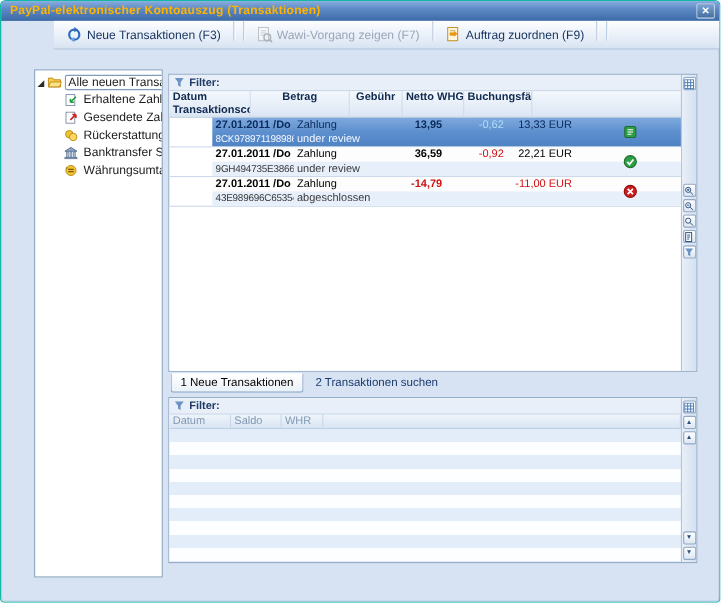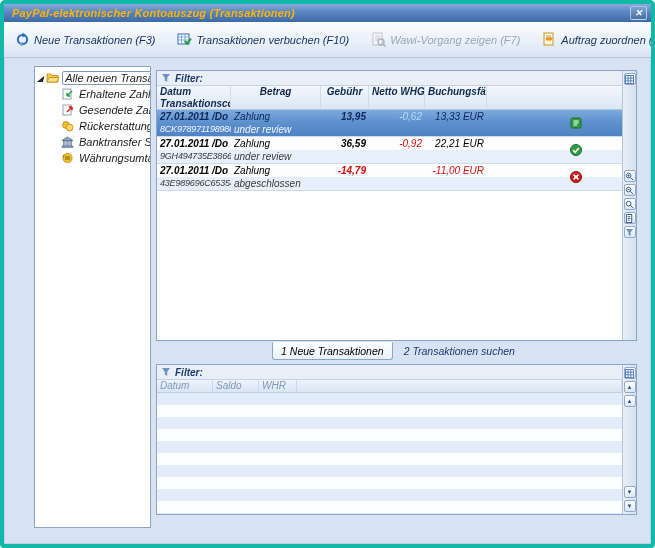--- a/index.html
+++ b/index.html
@@ -1,38 +1,39 @@
 <!DOCTYPE html>
 <html><head>
 <meta charset="utf-8">
 <style>
   * { margin:0; padding:0; box-sizing:border-box; }
   html,body { background:#ffffff; font-family:"Liberation Sans", sans-serif; }
   .window {
     position:relative; width:655px; height:548px; margin:0 auto;
-    background:#d7e3f3; border:4px solid #14b8a6; border-radius:5px 5px 4px 4px;
-    overflow:hidden; box-shadow: inset 0 0 0 1px #bed0e6; font-style: italic;
+    background:#d7e3f3; border:1px solid #14b8a6; border-radius:5px 5px 4px 4px;
+    overflow:hidden; box-shadow: inset 0 0 0 1px #bed0e6;
   }
   
   .titlebar {
     height:18px; display:flex; align-items:center; padding:0 4px 0 8px;
     background:linear-gradient(180deg,#86add e0 0%,#5d89c4 40%,#3c6aa6 100%);
     background:linear-gradient(180deg,#86adde 0%,#5d89c4 40%,#3c6aa6 100%);
   }
   .titlebar .title { flex:1; color:#ffb400; font-size:11px; font-weight:bold; letter-spacing:.2px; white-space:nowrap; overflow:hidden; }
   .closebtn {
     width:17px; height:14px; line-height:12px; text-align:center; font-size:9px; font-weight:bold;
     color:#ffffff; border:1px solid rgba(255,255,255,.55); border-radius:2px;
     background:linear-gradient(#7ca4d6,#45709f); cursor:default;
   }
   
   .toolbar {
-    height:36px; display:flex; gap:2px; padding:0 5px;
+    height:26px; display:flex; gap:2px; padding:0 5px;
     background:linear-gradient(180deg,#fcfdff 0%,#e9f0f9 55%,#d8e3f2 100%);
     border-bottom:1px solid #b6c6dc;
+    margin-left:48px;
   }
   .tbtn { display:flex; align-items:center; gap:4px; padding:2px 5px; font-size:11px; color:#17325f; white-space:nowrap; border:1px solid transparent; border-radius:2px; }
   .tbtn.disabled { color:#9aa6b8; }
   .tbtn.disabled svg { opacity:.45; filter:grayscale(1); }
   .tsep { width:1px; height:18px; background:#b9c9de; margin:0 3px; box-shadow:1px 0 0 #ffffff; }
   .ticon { width:15px; height:15px; display:block; }
   
   .tree-panel {
     position:absolute; left:30px; top:62px; width:117px; height:462px;
     background:#ffffff; border:1px solid #8aa3c0; padding:3px 2px; overflow:hidden;
@@ -53,21 +54,21 @@
     height:15px; flex:none; display:flex; align-items:center; gap:4px; padding:0 4px;
     background:#e8eff9; border-bottom:1px solid #c3d3e6; font-size:10px; font-weight:bold; color:#1d3b66;
   }
   .filter-input { flex:1; height:11px; }
   
   .gcols { display:grid; grid-template-columns:74px 90px 48px 56px 62px 72px 1fr; }
   .ghead { flex:none; height:24px; background:linear-gradient(180deg,#f4f8fd,#dbe6f4); border-bottom:1px solid #b7c7db; font-size:10px; font-weight:bold; color:#10294e; }
   .hc { border-right:1px solid #cfdcec; padding:0 3px; line-height:12px; overflow:hidden; white-space:nowrap; }
   .hc.num { text-align:center; }
   .hc span { display:block; }
-  .grow { flex:none; position:relative; border-bottom:1px solid #ccdaeb; }
+  .grow { flex:none; position:relative; border-bottom:1px solid #ccdaeb;padding-left:39px; }
   .l1, .l2 { height:13px; line-height:13px; font-size:10px; }
   .c { padding:0 3px; overflow:hidden; white-space:nowrap; }
   .l1 { background:#fdfdfe; color:#000; }
   .l2 { background:#e6effa; color:#3a3a3a; }
   .c.date, .c.amount { font-weight:bold; }
   .c.num { text-align:right; }
   .c.fee { color:#cf1111; }
   .c.neg { color:#cf1111; }
   .c.code { font-size:9px; letter-spacing:-0.2px; }
   .grow.sel .l1 { background:linear-gradient(180deg,#7fa9de,#5d8fce); color:#0a2a5c; }
@@ -83,21 +84,21 @@
   .sbtn {
     width:12px; height:12px; margin:1px 0; flex:none;
     border:1px solid #93a9c4; border-radius:2px;
     background:linear-gradient(#fdfeff,#dde7f3);
     display:flex; align-items:center; justify-content:center;
     font-size:6px; color:#2c4e7d; line-height:1;
   }
   .sspace { flex:1; }
   .sspace2 { flex:1.2; }
   
-  .tabs { height:18px; margin-top:2px; display:flex; gap:3px; padding-left:2px; font-size:10.5px;justify-content:center; }
+  .tabs { height:18px; margin-top:2px; display:flex; gap:3px; padding-left:2px; font-size:10.5px; }
   .tab { padding:2px 8px 0 8px; color:#1c3a6e; white-space:nowrap; }
   .tab.active {
     background:linear-gradient(#ffffff,#e9f1fa); border:1px solid #8ca5c2; border-top:1px solid #f6f9fd;
     border-radius:0 0 3px 3px; color:#000000; margin-top:-1px;
   }
   
   .shead { flex:none; display:grid; grid-template-columns:56px 46px 38px 1fr; height:13px; line-height:12px;
     background:linear-gradient(180deg,#eef4fb,#d9e5f3); border-bottom:1px solid #bfcfe2;
     font-size:10px; color:#8298b3; }
   .shc { border-right:1px solid #c9d7e8; padding:0 3px; overflow:hidden; }
@@ -116,28 +117,20 @@
   <div class="toolbar">
     <div class="tbtn">
       <svg class="ticon" viewBox="0 0 15 15">
           <circle cx="7.5" cy="7.5" r="4.6" fill="none" stroke="#2e6bbd" stroke-width="2"></circle>
           <path d="M7.5 0.6 L11 3 L7.5 5.4 Z" fill="#2e6bbd"></path>
           <path d="M7.5 9.6 L4 12 L7.5 14.4 Z" fill="#6fa3dd"></path>
         </svg>
       <span>Neue Transaktionen (F3)</span>
     </div>
     <div class="tsep"></div>
-    <div class="tbtn">
-      <svg class="ticon" viewBox="0 0 15 15">
-          <rect x="1" y="2" width="11" height="10" fill="#ffffff" stroke="#2e6bbd"></rect>
-          <path d="M1 5h11M1 8h11M4.5 2v10M8 2v10" stroke="#7ba7d9" stroke-width="1"></path>
-          <path d="M8 9l2.2 2.6L14 6.5" fill="none" stroke="#1f9e3a" stroke-width="2"></path>
-        </svg>
-      <span>Transaktionen verbuchen (F10)</span>
-    </div>
     <div class="tsep"></div>
     <div class="tbtn disabled">
       <svg class="ticon" viewBox="0 0 15 15">
           <rect x="2" y="1" width="9" height="12" fill="#ffffff" stroke="#8a8a8a"></rect>
           <path d="M4 4h5M4 6h5M4 8h3" stroke="#9a9a9a"></path>
           <circle cx="10" cy="10" r="3" fill="none" stroke="#6a6a6a" stroke-width="1.4"></circle>
           <path d="M12 12l2.4 2.4" stroke="#6a6a6a" stroke-width="1.6"></path>
         </svg>
       <span>Wawi-Vorgang zeigen (F7)</span>
     </div>

